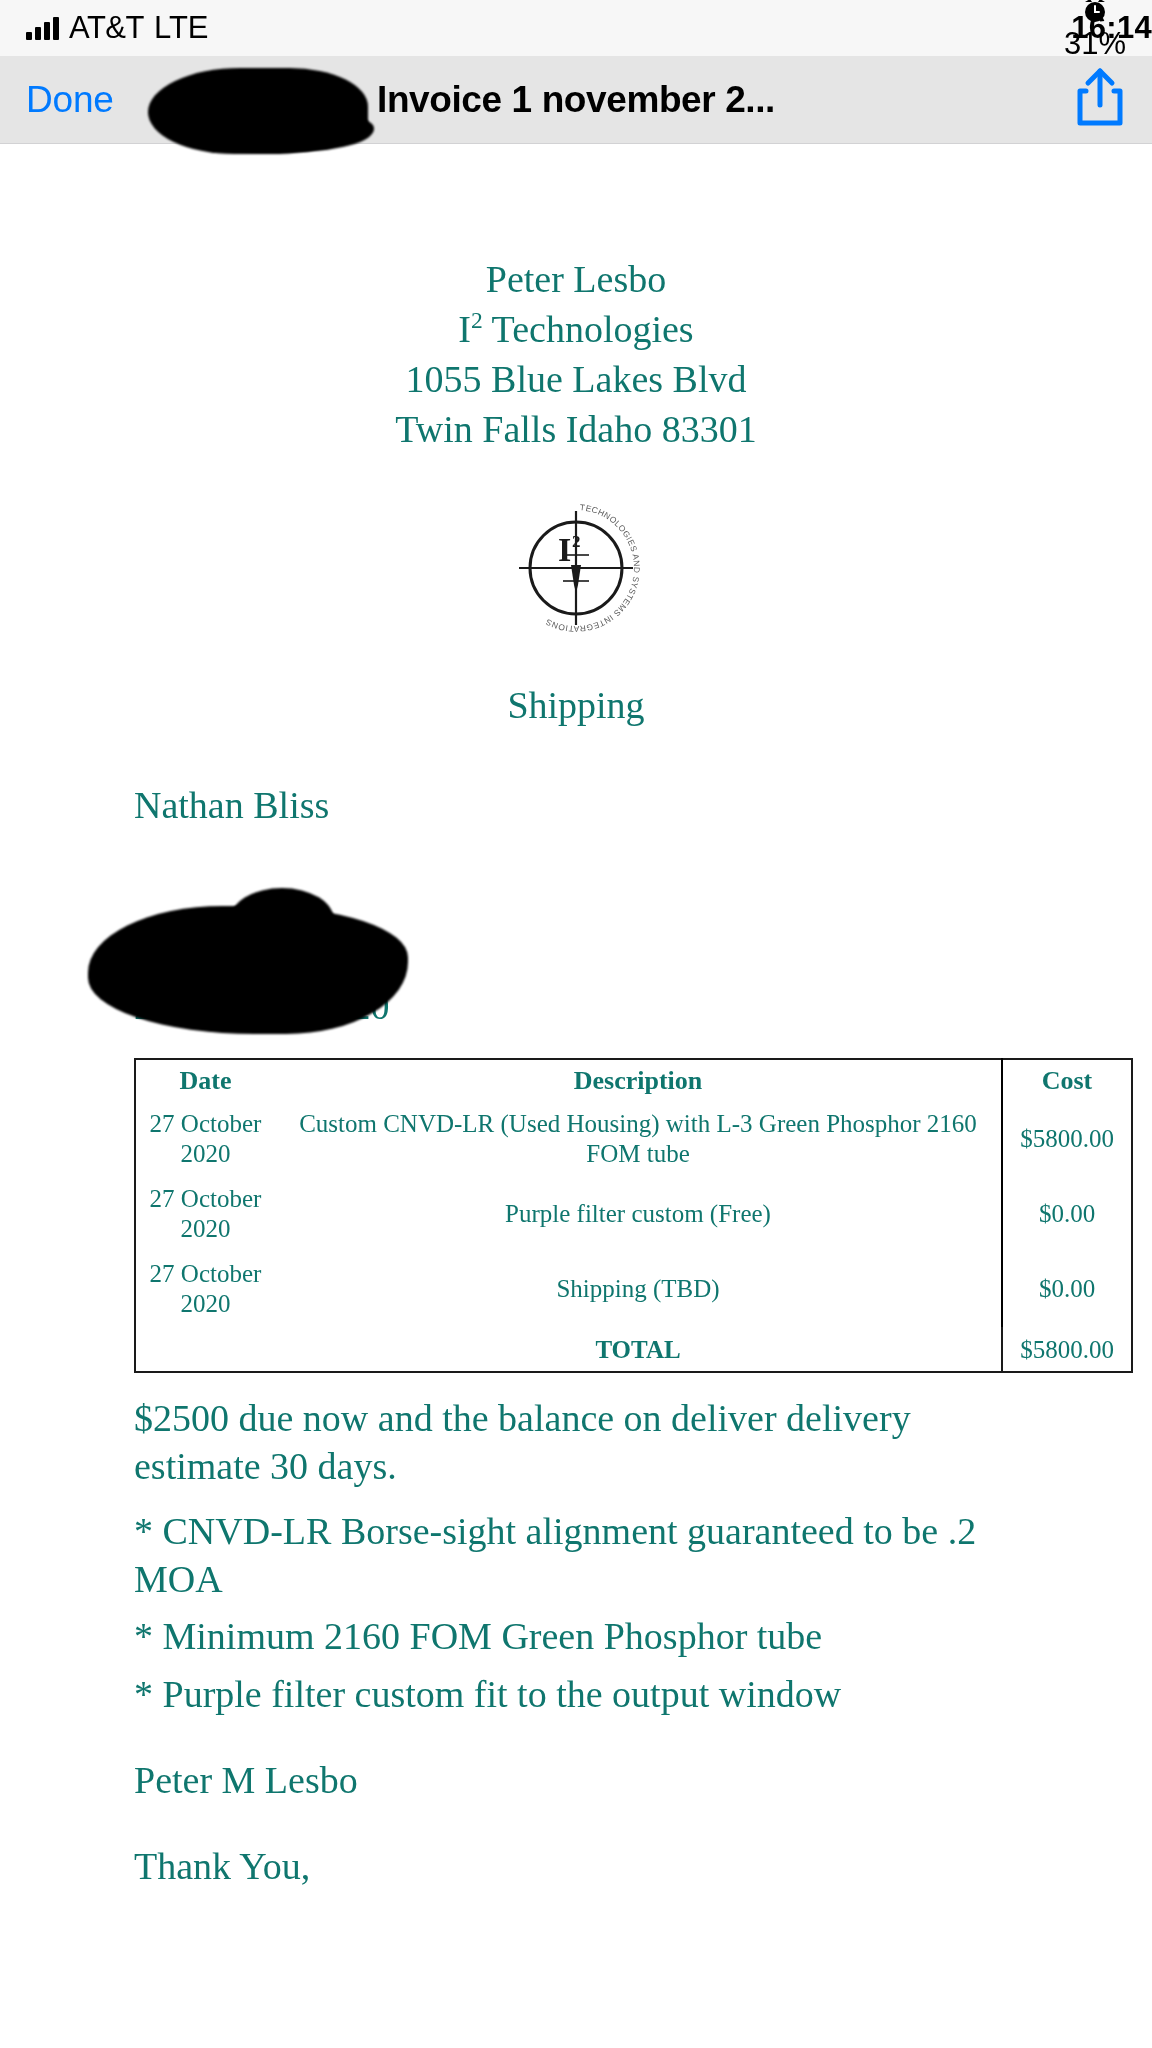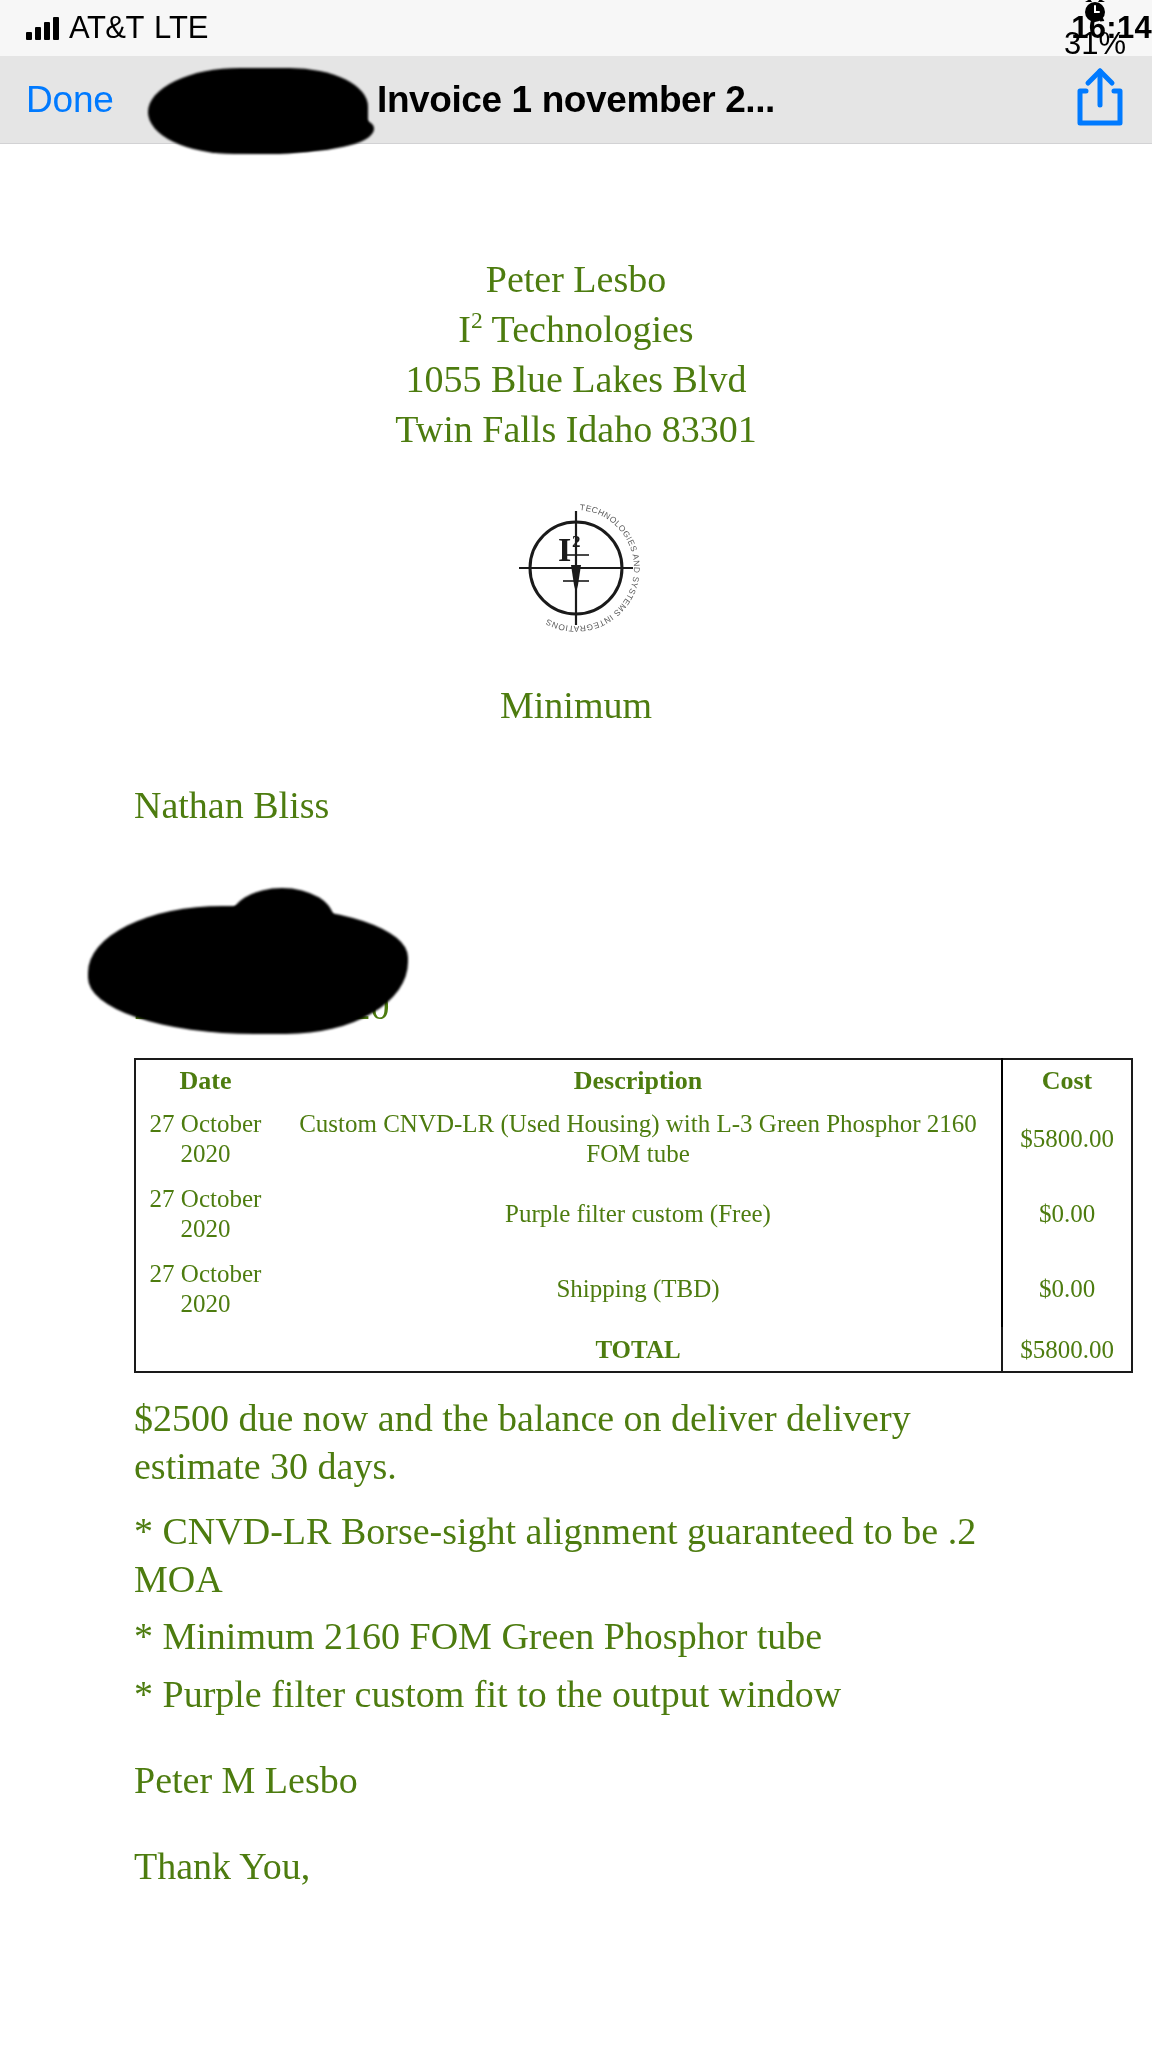--- a/index.html
+++ b/index.html
@@ -163,21 +163,21 @@
     width: 196px;
     height: 44px;
     border-radius: 40% 45% 42% 48% / 50% 46% 52% 44%;
   }
 
   
   .doc {
     position: relative;
     padding: 0 0;
     font-family: "Liberation Serif", serif;
-    color: #4d7c0f;
+    color: #0f766e;
   }
   .doc-pad { padding: 0 134px 0 134px; }
 
   .header-block {
     text-align: center;
     padding-top: 110px;
     font-size: 38px;
     line-height: 1.32;
   }
   .header-block .sup {
@@ -341,21 +341,21 @@
       <line x1="62" y1="88" x2="88" y2="88" stroke="#1a1a1a" stroke-width="1.6"></line>
       <path d="M70 72 L80 72 L77 92 L75 100 L73 92 Z" fill="#1a1a1a"></path>
       <text x="57" y="68" font-family="Liberation Serif, serif" font-size="34" font-weight="700" fill="#1a1a1a">I</text>
       <text x="71" y="54" font-family="Liberation Serif, serif" font-size="17" font-weight="700" fill="#1a1a1a">2</text>
       <text font-family="Liberation Sans, sans-serif" font-size="8.4" fill="#5a5a5a" letter-spacing="0.4">
         <textPath href="#ringpath" startOffset="26%">TECHNOLOGIES AND SYSTEMS INTEGRATIONS</textPath>
       </text>
     </svg>
   </div>
 
-  <div class="invoice-word">Minimum</div>
+  <div class="invoice-word">Shipping</div>
 
   <div class="doc-pad">
     <div class="addr-block">
       <div>Nathan Bliss</div>
       <div>&nbsp;</div>
       <div>&nbsp;</div>
     </div>
 
     <div class="date-line">27 October 2020</div>
 

